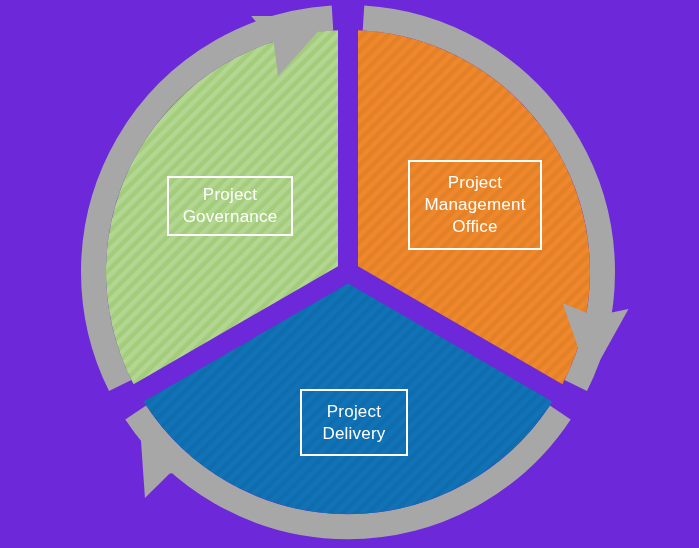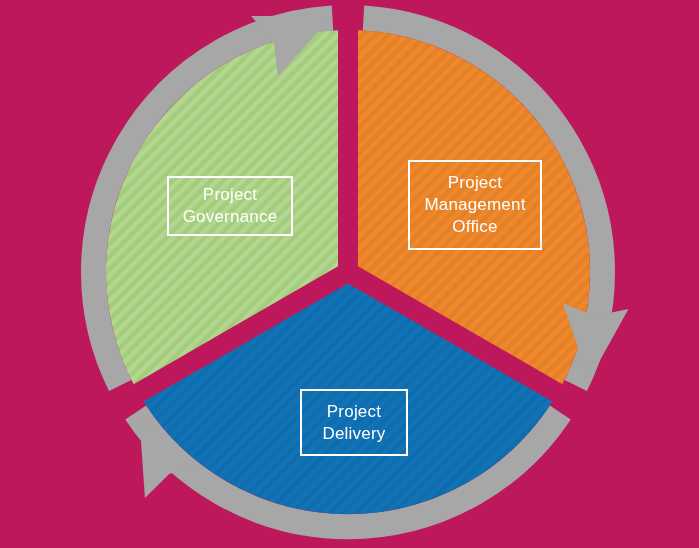--- a/index.html
+++ b/index.html
@@ -4,21 +4,21 @@
 <style>
   html, body {
     margin: 0;
     padding: 0;
     background: #ffffff;
   }
   .canvas {
     position: relative;
     width: 699px;
     height: 548px;
-    background: #be185d;
+    background: #6d28d9;
     overflow: hidden;
     font-family: "Liberation Sans", sans-serif;
   }
   .canvas svg {
     position: absolute;
     left: 0;
     top: 0;
   }
   .seg-label {
     position: absolute;

